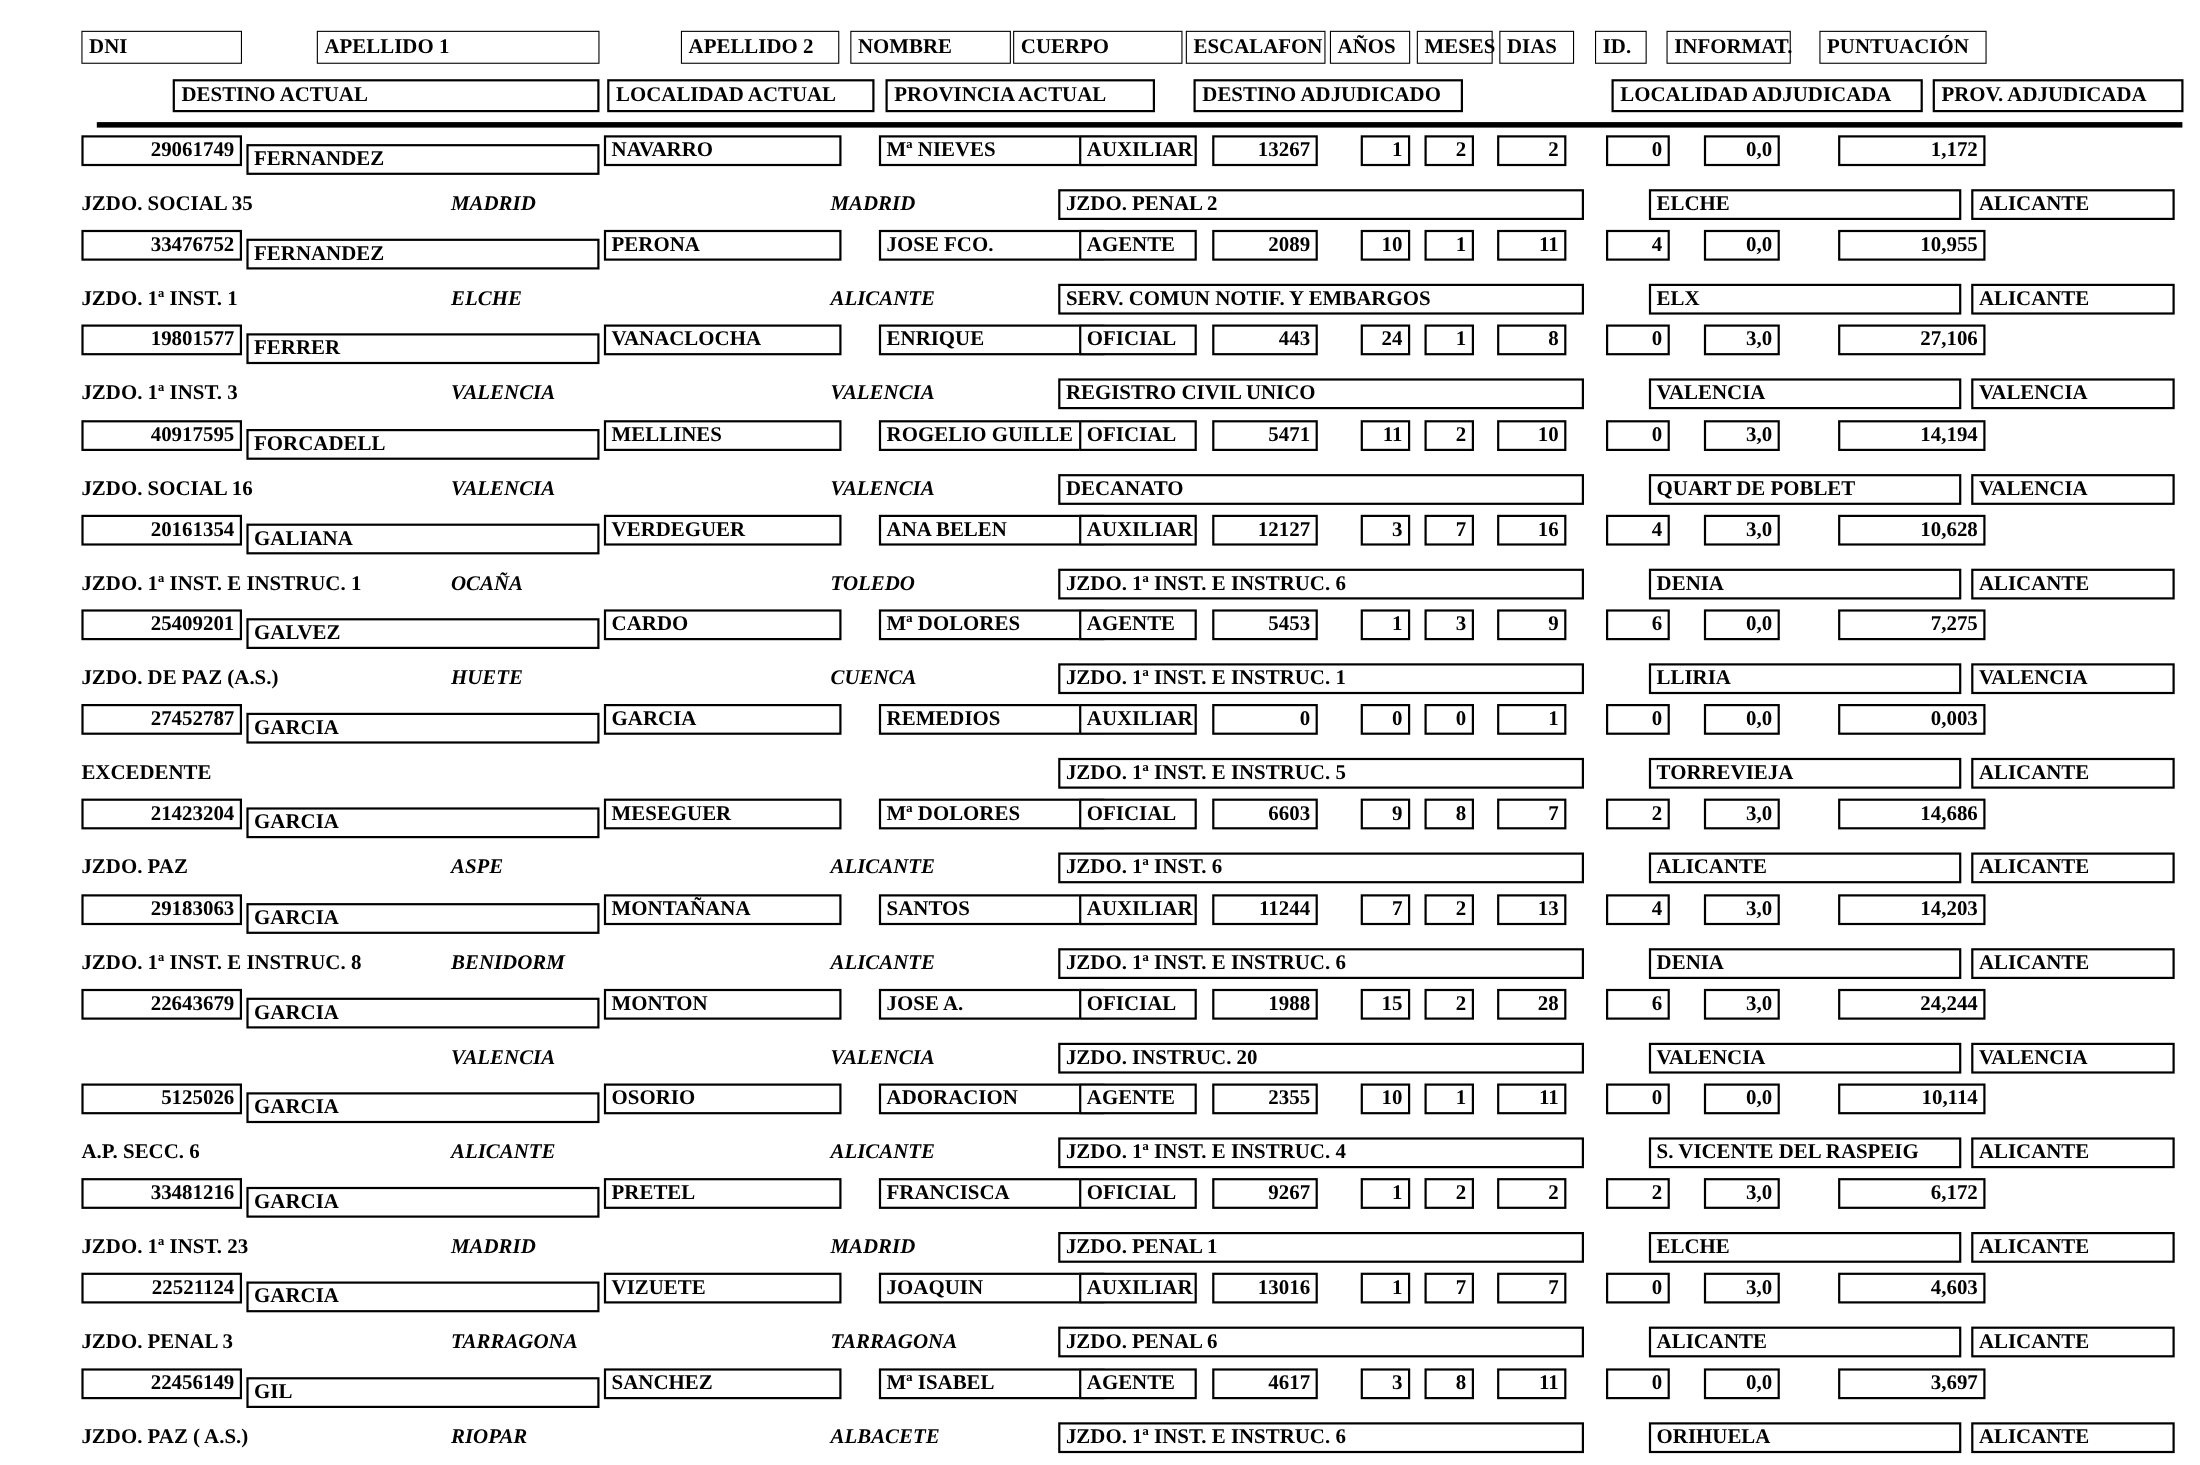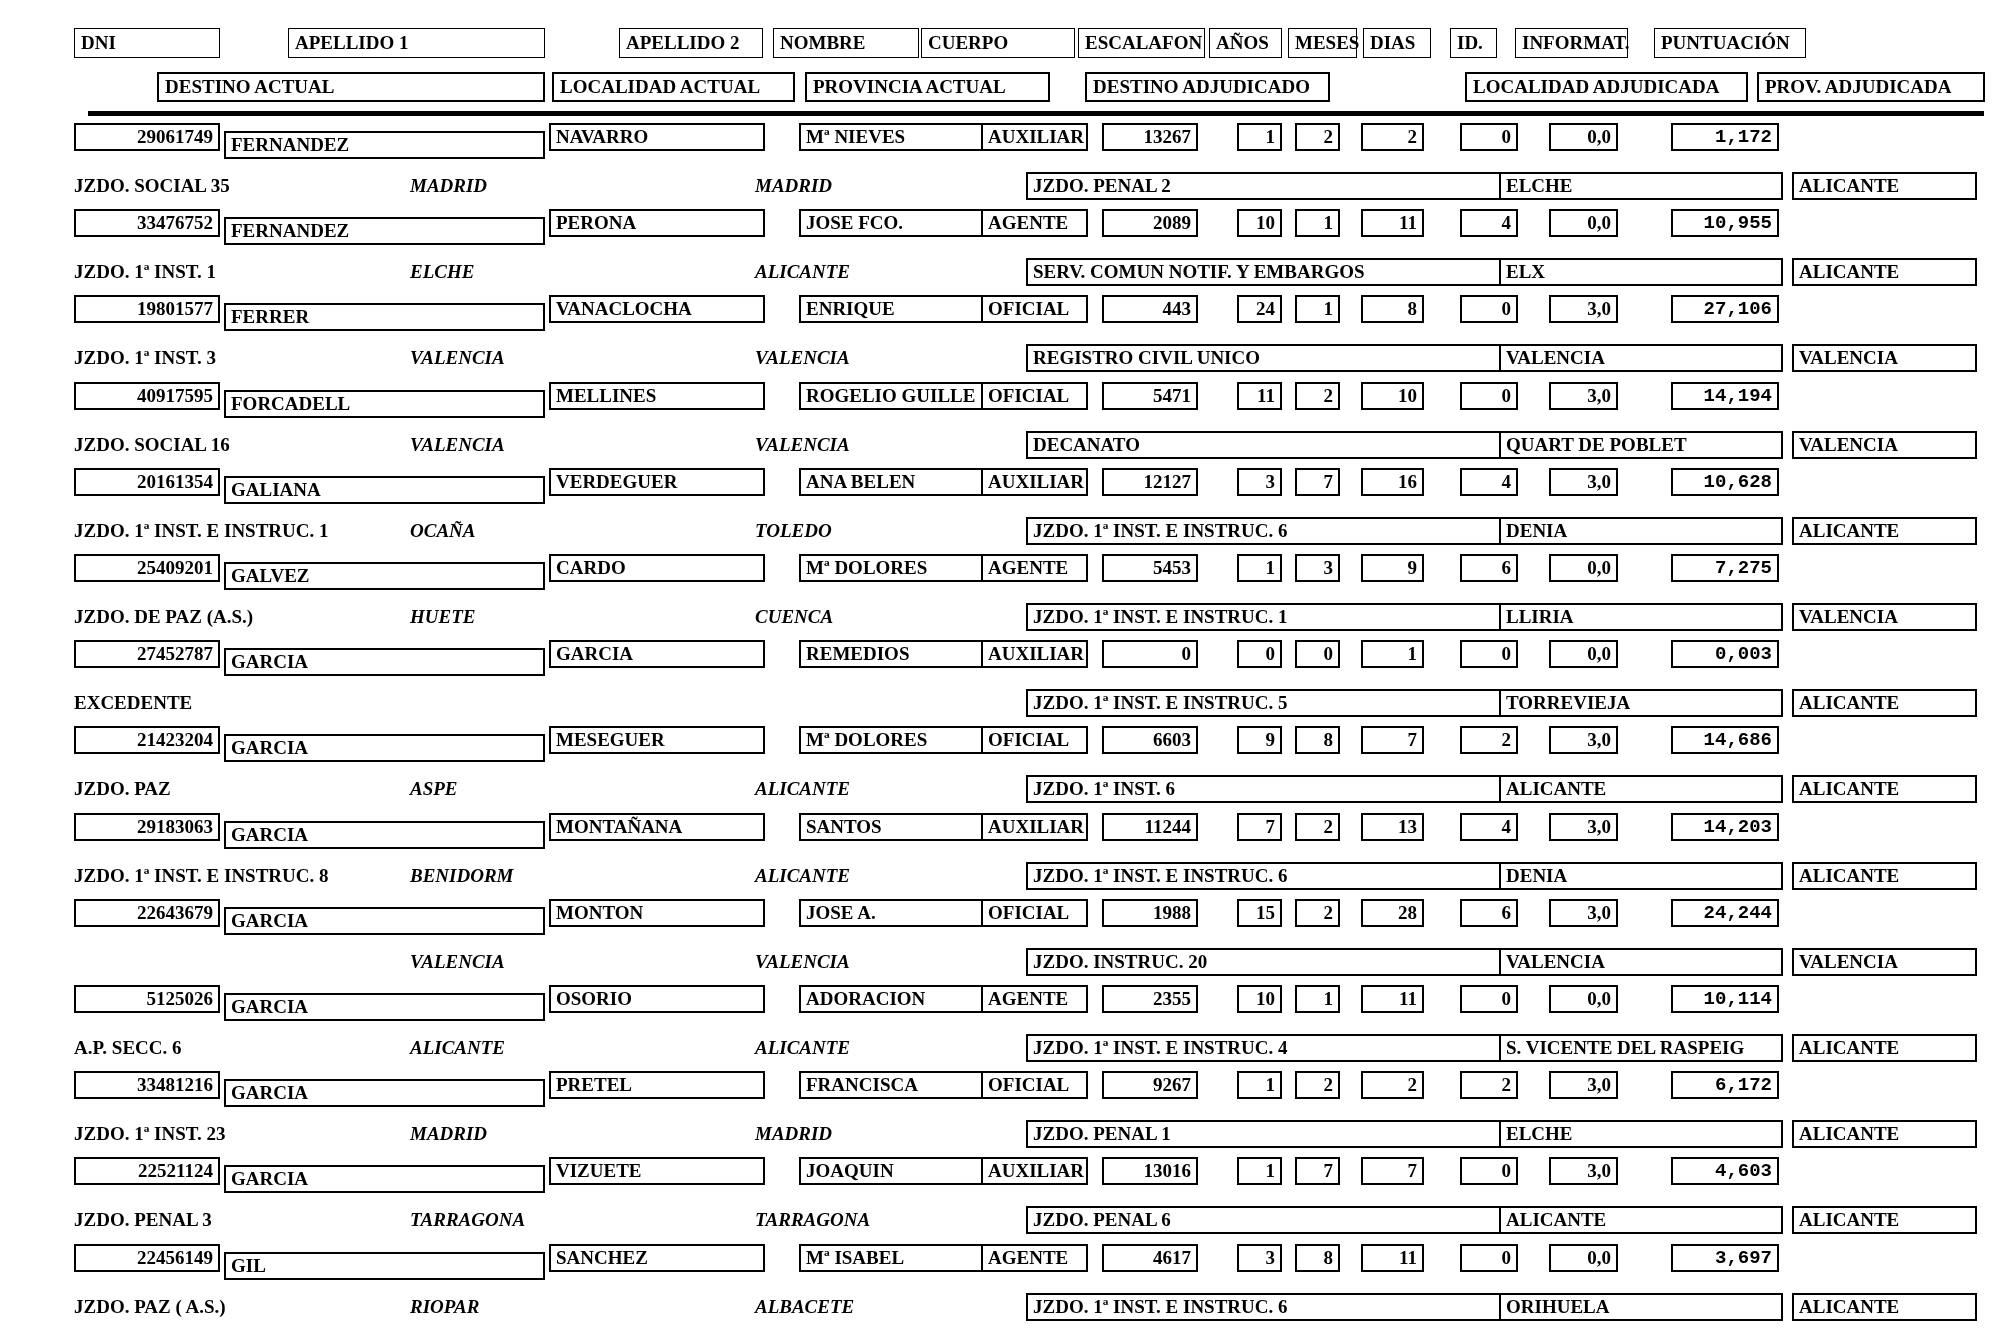--- a/index.html
+++ b/index.html
@@ -63,27 +63,27 @@
   .c-ap1  { left:224px;  width:321px; top:8px; }
   .c-ap2  { left:549px;  width:216px; top:0; }
   .c-nom  { left:799px;  width:205px; top:0; }
   .c-cue  { left:981px;  width:107px; top:0; }
   .c-esc  { left:1102px; width:96px;  top:0; }
   .c-anos { left:1237px; width:45px;  top:0; }
   .c-mes  { left:1295px; width:45px;  top:0; }
   .c-dias { left:1361px; width:63px;  top:0; }
   .c-id   { left:1460px; width:58px;  top:0; }
   .c-inf  { left:1549px; width:69px;  top:0; }
-  .c-pun  { left:1671px; width:108px; top:0;font-family:Liberation Mono, monospace; }
+  .c-pun  { left:1671px; width:134px; top:0; }
 
   
   .c-dact { left:74px;   width:420px; top:49px; }
   .c-lact { left:410px;  width:270px; top:49px; }
   .c-pact { left:755px;  width:220px; top:49px; }
-  .c-dadj { left:1026px; width:478px; top:49px; }
+  .c-dadj { left:962px; width:478px; top:49px; }
   .c-ladj { left:1499px; width:284px; top:49px; }
   .c-padj { left:1792px; width:185px; top:49px; }
 
   
   .h-dni  { left:74px;   top:28px; width:146px; }
   .h-ap1  { left:288px;  top:28px; width:257px; }
   .h-ap2  { left:619px;  top:28px; width:144px; }
   .h-nom  { left:773px;  top:28px; width:146px; }
   .h-cue  { left:921px;  top:28px; width:154px; }
   .h-esc  { left:1078px; top:28px; width:127px; }

